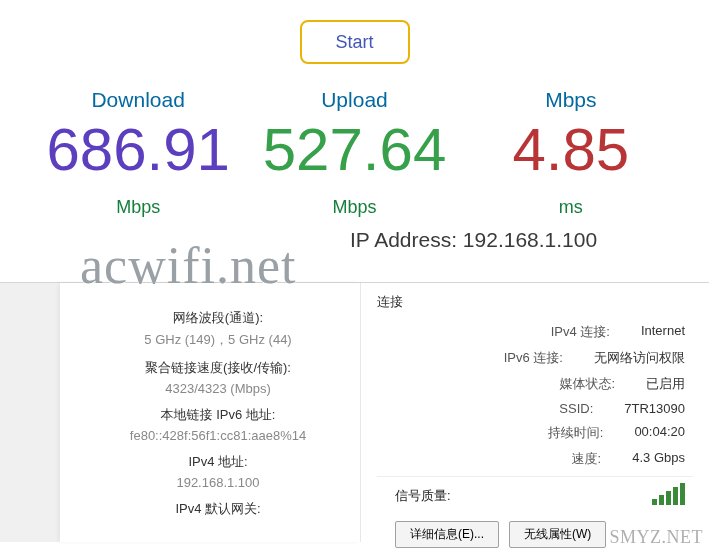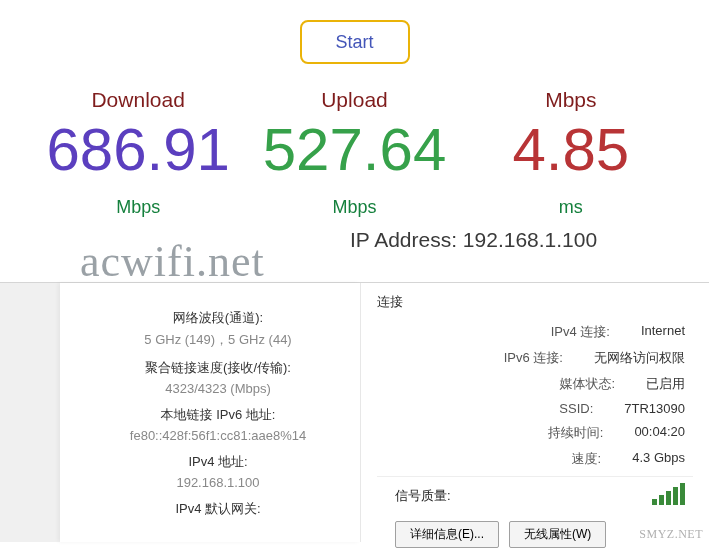--- a/index.html
+++ b/index.html
@@ -24,31 +24,31 @@
     font-size: 18px;
     cursor: pointer;
   }
   .metrics-row {
     display: flex;
     justify-content: space-around;
     align-items: flex-start;
     margin-bottom: 10px;
   }
   .metric { text-align: center; flex: 1; }
-  .metric-label { color: #7f1d1d; font-size: 21px; margin-bottom: 6px; }
+  .metric-label { color: #0369a1; font-size: 21px; margin-bottom: 6px; }
   .metric-value { font-size: 60px; font-weight: 300; line-height: 1.05; }
   .download .metric-value { color: #5b3fbf; }
   .upload .metric-value   { color: #36a14a; }
   .ping .metric-value     { color: #b83436; }
   .metric-unit { color: #15803d; font-size: 18px; margin-top: 16px; }
   .ipaddr-row { padding-left: 320px; font-size: 21px; color: #3a3a3a; margin-top: 6px; }
   .watermark {
     position: absolute;
     left: 80px; top: 236px;
-    font-size: 44px;
+    font-size: 52px;
     font-family: Georgia, serif;
     color: #9aa1a6;
     letter-spacing: 1px;
     z-index: 5;
     pointer-events: none;
     text-shadow: 0 1px 0 #fff;
   }
   .bottom-section {
     display: flex;
     background: #f0f0f0;
@@ -91,23 +91,23 @@
   .win-btn {
     padding: 4px 14px;
     font-size: 12px;
     background: #f4f4f4;
     border: 1px solid #a0a0a0;
     border-radius: 2px;
     cursor: pointer;
   }
   .footer-watermark {
     position: absolute;
-    right: 6px; bottom: 16px;
+    right: 6px; bottom: 10px;
     font-family: Georgia, serif;
-    font-size: 12px;
+    font-size: 18px;
     color: rgba(110,110,110,0.55);
     letter-spacing: 0.5px;
     pointer-events: none;
   }
 </style>
 </head>
 <body>
 
 <div class="top-section">
   <button class="start-btn">Start</button>

